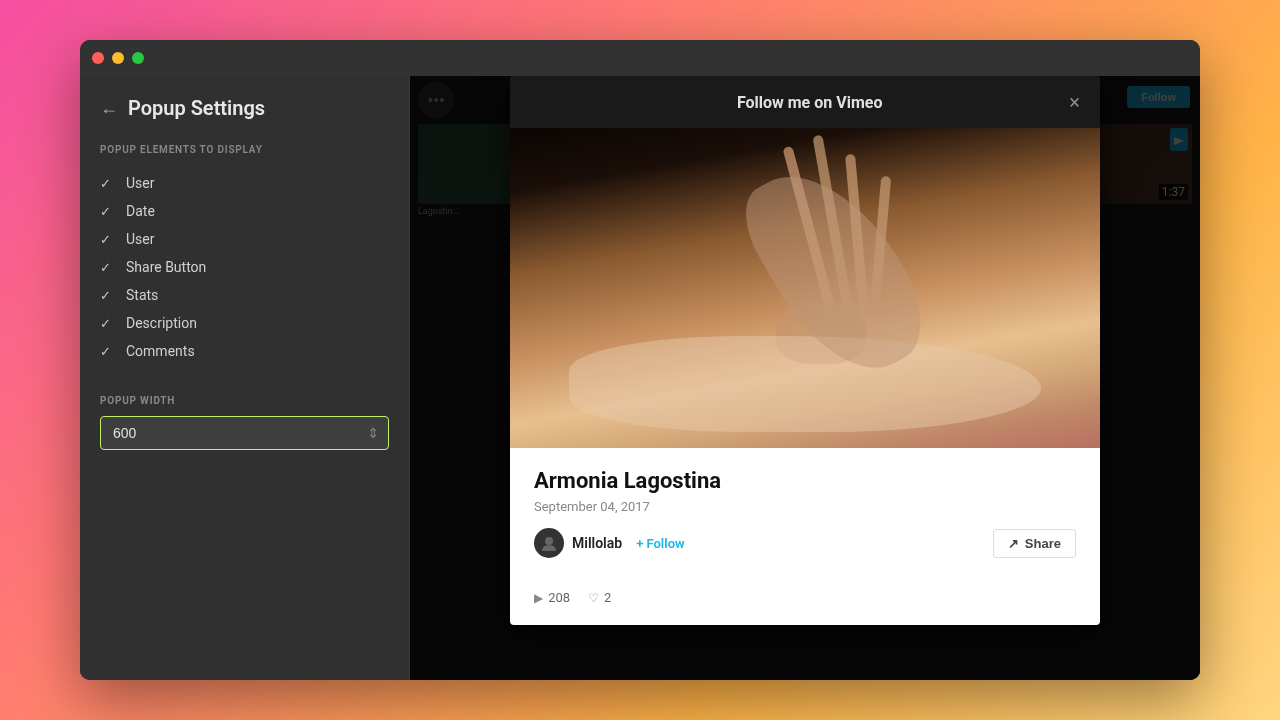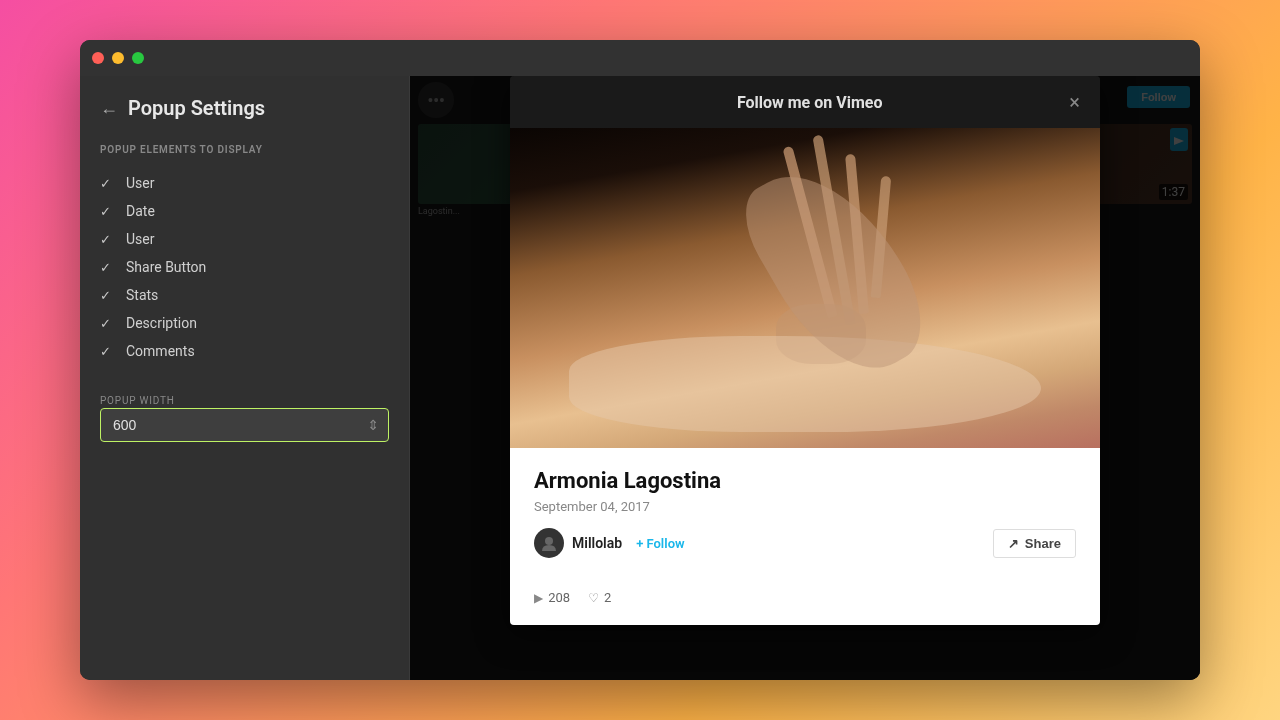--- a/index.html
+++ b/index.html
@@ -106,24 +106,24 @@
 
     .checkmark {
       color: #c8c8c8;
       font-size: 13px;
       width: 16px;
     }
 
     .width-label {
       color: #888;
       font-size: 10px;
-      font-weight: 400;
+      font-weight: 700;
       letter-spacing: 0.08em;
       text-transform: uppercase;
-      margin-bottom: 2px;
+      margin-bottom: 10px;
     }
 
     .width-input-wrap {
       position: relative;
     }
 
     .width-input {
       width: 100%;
       background: #3e3e3e;
       border: 1px solid #bef264;

